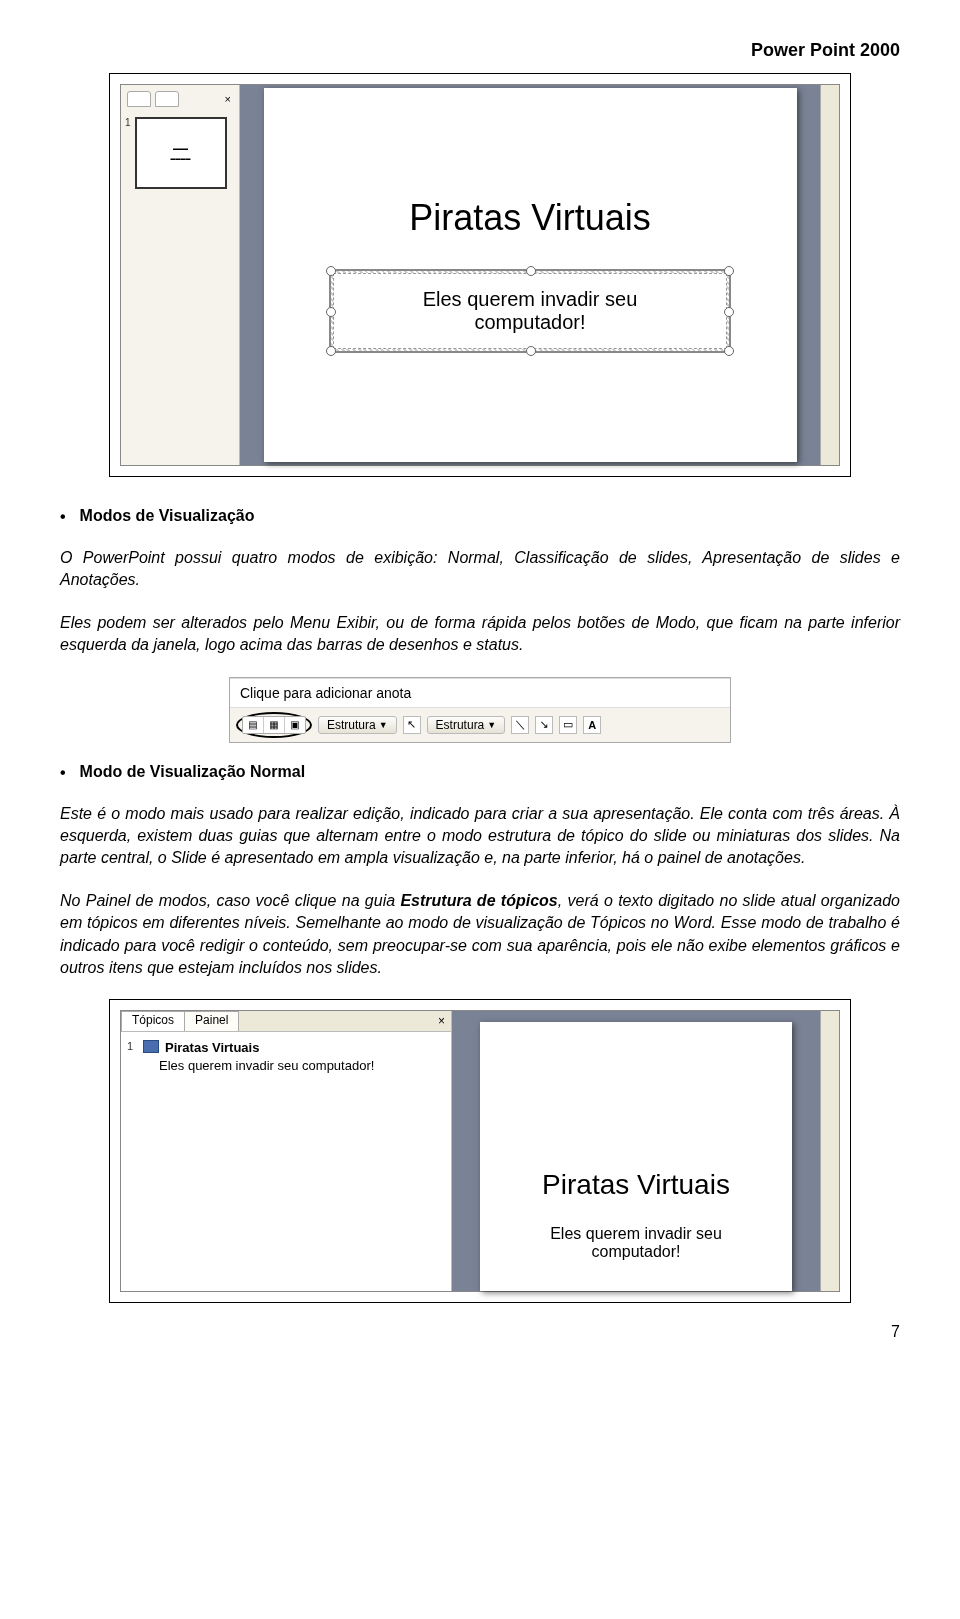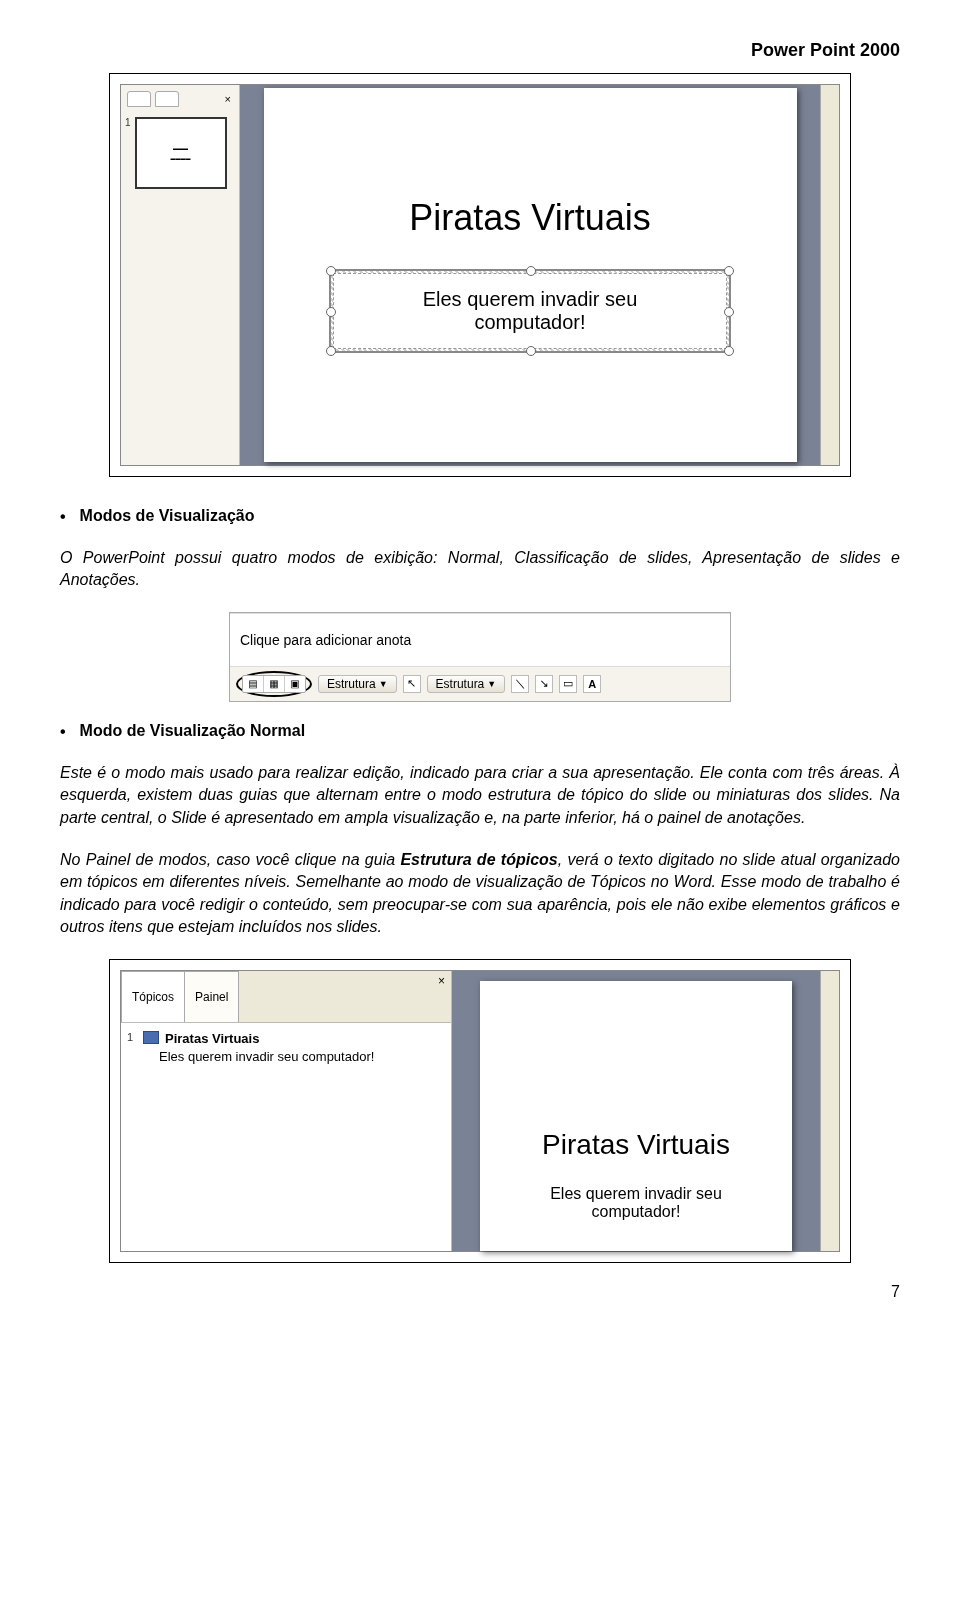--- a/index.html
+++ b/index.html
@@ -164,21 +164,21 @@
   }
   .toolbar-row {
     display: flex;
     align-items: center;
     padding: 4px 6px;
     border-top: 1px solid #ddd;
     gap: 6px;
   }
   .toolbar-row.notes {
     background: #fff;
-    padding: 18px 10px;
+    padding: 6px 10px;
     font-size: 14px;
   }
   .view-btns {
     display: flex;
     border: 1px solid #aaa;
     background: #fff;
     border-radius: 2px;
   }
   .view-btn {
     width: 20px; height: 16px;
@@ -237,21 +237,21 @@
     border-right: 1px solid #bbb;
     font-size: 12px;
   }
   .pp-out-tabs {
     display: flex;
     background: #ece9d8;
     border-bottom: 1px solid #bbb;
     font-size: 12px;
   }
   .pp-out-tab {
-    padding: 18px 10px;
+    padding: 1px 10px;
     border: 1px solid #aaa;
     border-bottom: none;
     background: #fdfcf7;
     margin-right: -1px;
   }
   .pp-out-tab.active {
     background: #fff;
     font-weight: normal;
   }
   .pp-out-x{margin-left:auto;padding:3px 6px;font-family:Arial}
@@ -328,20 +328,21 @@
     </div>
   </div>
 
   <div class="bullet-section">
     <div class="bullet-heading">
       <span class="bullet-dot">•</span>
       <span>Modos de Visualização</span>
     </div>
   </div>
   <p class="body-text">O PowerPoint possui quatro modos de exibição: Normal, Classificação de slides, Apresentação de slides e Anotações.</p>
+  <p class="body-text">Eles podem ser alterados pelo Menu Exibir, ou de forma rápida pelos botões de Modo, que ficam na parte inferior esquerda da janela, logo acima das barras de desenhos e status.</p>
 
   <div class="toolbar-img">
     <div class="toolbar-row notes">Clique para adicionar anota</div>
     <div class="toolbar-row">
       <span class="circle-annot">
         <span class="view-btns">
           <span class="view-btn">▤</span>
           <span class="view-btn">▦</span>
           <span class="view-btn">▣</span>
         </span>

